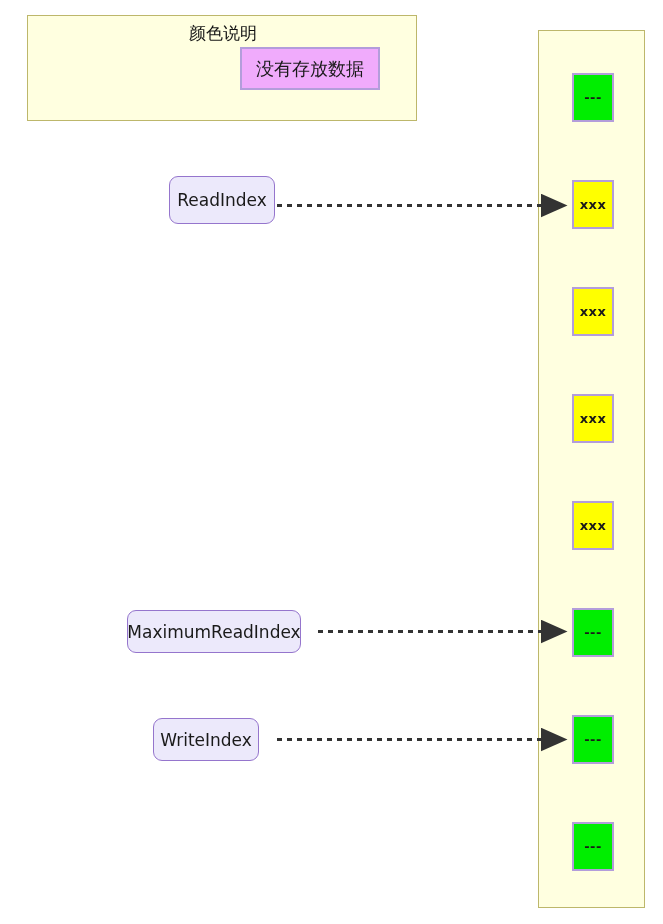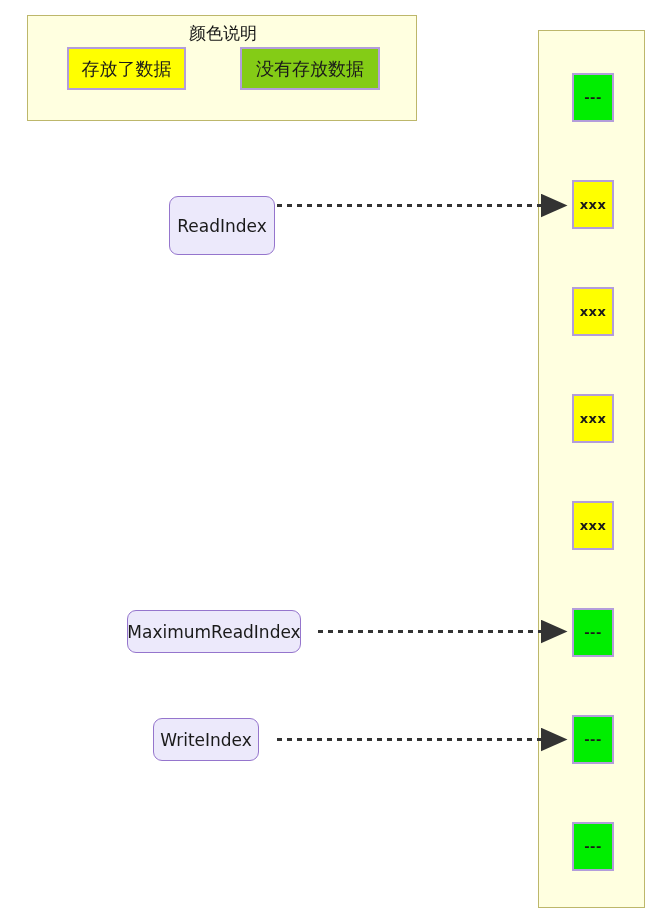--- a/index.html
+++ b/index.html
@@ -99,45 +99,42 @@
     border: 1.6px solid #9575CD;
     border-radius: 9px;
     display: flex;
     align-items: center;
     justify-content: center;
     font-size: 17px;
     color: #1a1a1a;
     font-family: "DejaVu Sans", "Liberation Sans", sans-serif;
     white-space: nowrap;
   }
-  #label-readindex   { left: 169px; top: 196px; width: 106px; height: 59px; }
+  #label-readindex   { left: 169px; top: 176px; width: 106px; height: 48px; }
   #label-maxreadindex{ left: 127px; top: 610px; width: 174px; height: 43px; }
   #label-writeindex  { left: 153px; top: 718px; width: 106px; height: 43px; }
 
   
   #connectors {
     position: absolute;
     left: 0;
     top: 0;
     width: 663px;
     height: 924px;
     pointer-events: none;
   }
 </style>
 </head>
 <body>
 
 <div id="legend-panel">
   <div id="legend-title">颜色说明</div>
 
-  <div class="legend-swatch" id="legend-swatch-filled" style="background:#FFFF00;">
-    <span>存放了数据</span>
-  </div>
 
-  <div class="legend-swatch" id="legend-swatch-empty" style="background:#84cc16;">
+  <div class="legend-swatch" id="legend-swatch-empty" style="background:#f0abfc;">
     <span>没有存放数据</span>
   </div>
 </div>
 
 <div id="buffer-column">
   <div class="buffer-cell" style="top:42px;  background:#00EE00;">
       <span>---</span>
     </div>
   <div class="buffer-cell" style="top:149px; background:#FFFF00;">
       <span>xxx</span>

